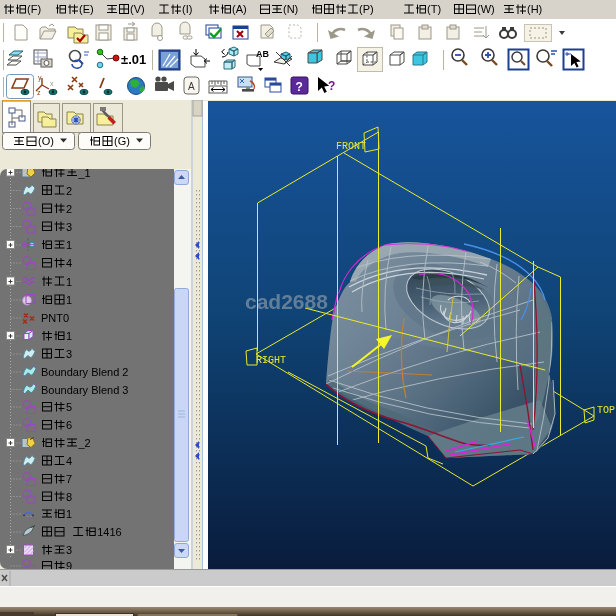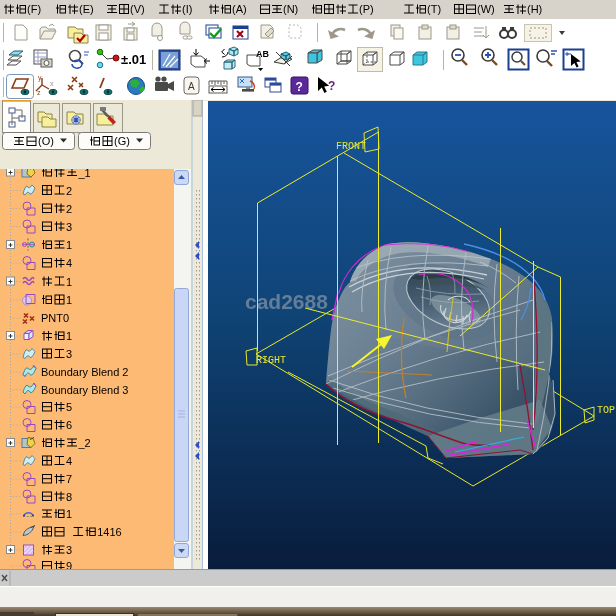--- a/index.html
+++ b/index.html
@@ -8,21 +8,21 @@
 #root{position:absolute;left:0;top:0;width:616px;height:616px;}
 .abs{position:absolute;}
 
 #menubar{left:0;top:0;width:616px;height:19px;background:#d7d3ca;border-bottom:1px solid #c2beb2;}
 .mi{position:absolute;top:3px;height:14px;font-size:11px;color:#000;white-space:nowrap;}
 .cj{display:inline-block;vertical-align:-2px;}
 
 #tb{left:0;top:19px;width:616px;height:81px;background:#ffffff;}
 
 #lp{left:0;top:100px;width:203px;height:469px;background:#ece9d8;}
-#tree{position:absolute;left:0;top:69px;width:188px;height:400px;background:#fdba74;border-right:1px solid #aab0b8;overflow:hidden;}
+#tree{position:absolute;left:0;top:69px;width:188px;height:400px;background:#737373;border-right:1px solid #aab0b8;overflow:hidden;border-radius:7px;}
 
 #vp{left:208px;top:101px;width:408px;height:468px;}
 #vpb{left:203px;top:101px;width:5px;height:468px;background:#fff;}
 
 #b1{left:0;top:569px;width:616px;height:17px;background:#cbcbcb;border-top:1px solid #9a9a9a;}
 #b2{left:0;top:586px;width:616px;height:21px;background:#f1f0ec;border-top:1px solid #fff;}
 
 #tree svg{position:absolute;left:0;top:0;}
 #sb{position:absolute;left:174px;top:69px;width:17px;height:400px;}
 #b3{left:0;top:607px;width:616px;height:9px;background:linear-gradient(#998871,#6b5b46 55%,#403527);}

